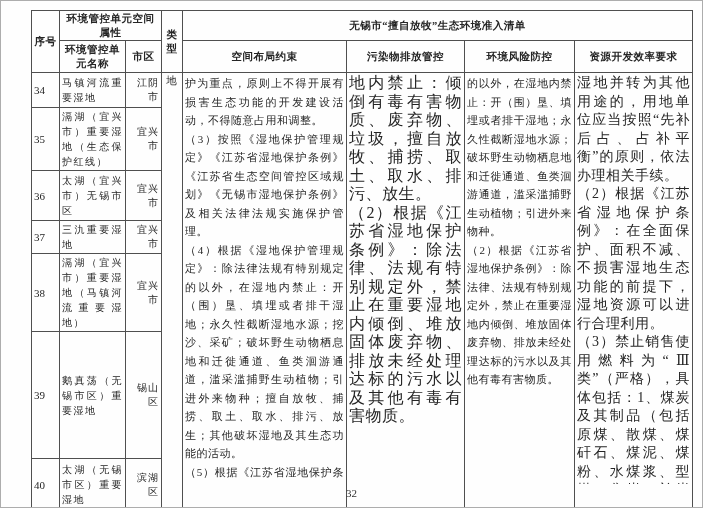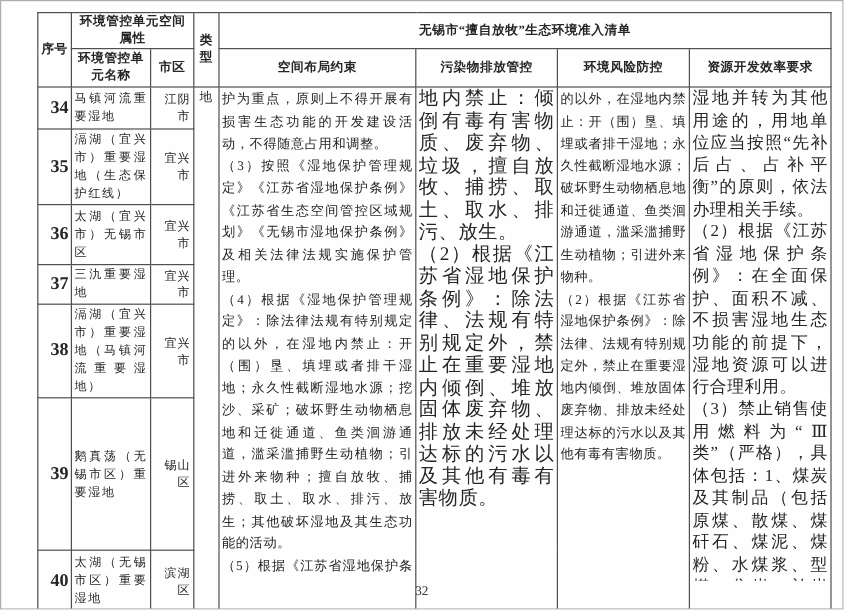--- a/index.html
+++ b/index.html
@@ -34,23 +34,22 @@
     box-sizing:border-box;
   }
   thead tr.h1{height:21px;}
   thead tr.h2{height:32px;}
   table.grid th{
     font-size:10.5px;font-weight:bold;
     text-align:center;vertical-align:middle;
     letter-spacing:0.5px;line-height:1.3;
   }
   td.num{
-    font-size:15px;text-align:right;vertical-align:middle;
+    font-size:11px;text-align:left;vertical-align:middle;
     font-family:"Liberation Serif","DejaVu Serif",serif;
-    font-weight:bold;
   }
   td.name{
     font-size:10px;line-height:15px;letter-spacing:1.5px;
     text-align:justify;vertical-align:middle;padding:1px 4px;
   }
   td.dist{
     font-size:10px;letter-spacing:1px;
     text-align:right;vertical-align:middle;
   }
   td.type{

